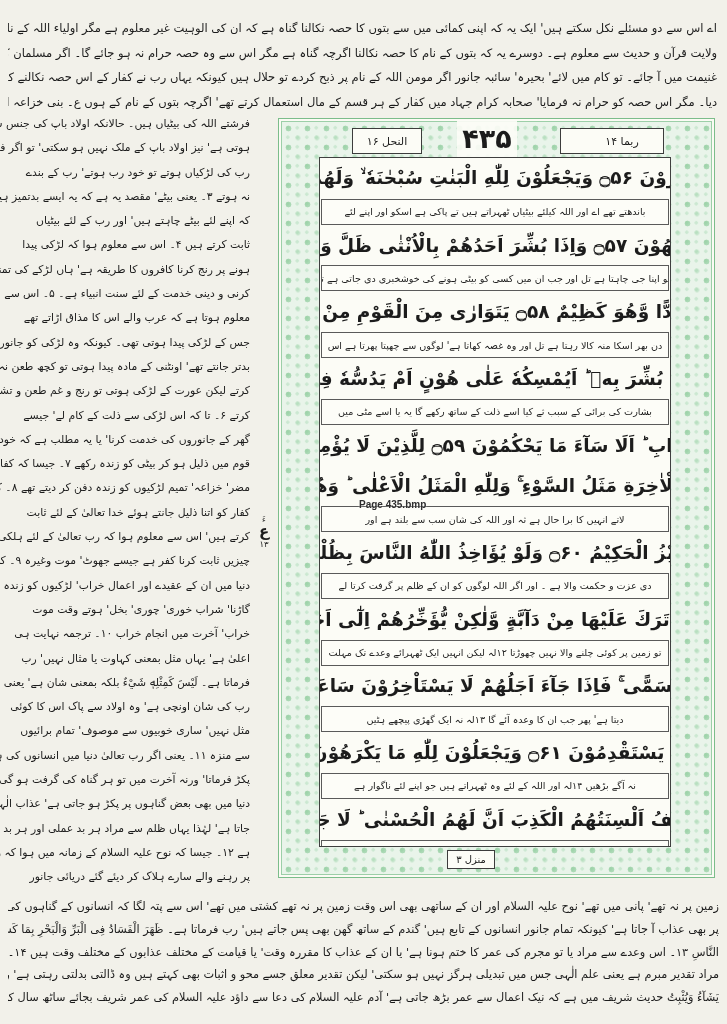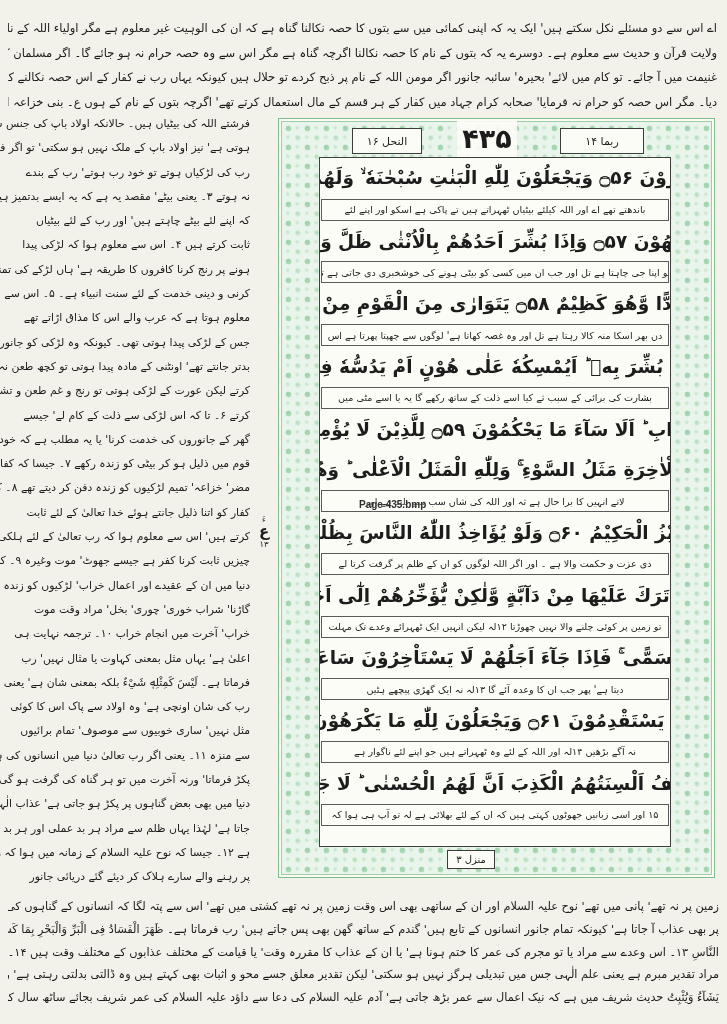--- a/index.html
+++ b/index.html
@@ -44,41 +44,41 @@
     background-size:19px 19px,19px 19px,9.5px 9.5px;
     background-position:0 0,9.5px 9.5px,4px 4px;
     border:1px solid #7cbd8b;
     box-shadow:inset 0 0 0 2px #fbfbf4, inset 0 0 0 3px #9ccfa8;
   }
   .hdr-box{
     position:absolute;top:9px;height:24px;border:1px solid #3c3c3c;background:#fcfcf6;
     display:flex;align-items:center;justify-content:center;font-size:11px;z-index:2;
   }
   .hdr-surah{left:73px;width:68px;}
-  .hdr-para{left:281px;width:82px;}
+  .hdr-para{left:281px;width:82px;padding-left:20px;}
   .page-number{
     position:absolute;left:178px;top:1px;width:60px;height:37px;z-index:2;
     display:flex;align-items:center;justify-content:center;
     font-size:27px;font-weight:bold;background:rgba(252,252,246,.92);
   }
   .inner-box{
     position:absolute;left:40px;top:38px;width:352px;height:690px;
     background:#fcfcf6;border:1px solid #3f3f3f;box-sizing:border-box;
     display:flex;flex-direction:column;overflow:hidden;
   }
   .inner-box .qrow-arabic{
     flex:0 0 40.7px;display:flex;align-items:center;justify-content:center;
     font-size:18.5px;font-weight:bold;white-space:nowrap;overflow:hidden;
     direction:rtl;padding:0 3px;
   }
   .inner-box .qrow-urdu{
     flex:0 0 22px;box-sizing:border-box;border:1px solid #5a5a5a;margin:0 1px;
     display:flex;align-items:center;justify-content:center;
     font-size:9.6px;white-space:nowrap;overflow:hidden;direction:rtl;background:#fdfdf8;
-    padding:0 3px;
+    padding:12px 3px;
   }
   .manzil-box{
     position:absolute;left:168px;top:731px;width:46px;height:17px;z-index:2;
     border:1px solid #3c3c3c;background:#fcfcf6;
     display:flex;align-items:center;justify-content:center;font-size:10px;
   }
   
   .file-label{
     position:absolute;left:331px;top:499px;z-index:6;
     font-family:"Liberation Sans",sans-serif;font-size:10px;font-weight:bold;color:#2e2e2e;
@@ -118,21 +118,21 @@
     <div class="c-line">بدتر جانتے تھے' اونٹنی کے مادہ پیدا ہوتی تو کچھ طعن نہ</div>
     <div class="c-line">کرتے لیکن عورت کے لڑکی ہوتی تو رنج و غم طعن و تشنیع</div>
     <div class="c-line">کرتے ۶۔ تا کہ اس لڑکی سے ذلت کے کام لے' جیسے</div>
     <div class="c-line">گھر کے جانوروں کی خدمت کرنا' یا یہ مطلب ہے کہ خود</div>
     <div class="c-line">قوم میں ذلیل ہو کر بیٹی کو زندہ رکھے ۷۔ جیسا کہ کفار</div>
     <div class="c-line">مضر' خزاعہ' تمیم لڑکیوں کو زندہ دفن کر دیتے تھے ۸۔ کہ</div>
     <div class="c-line">کفار کو اتنا ذلیل جانتے ہوئے خدا تعالیٰ کے لئے ثابت</div>
     <div class="c-line">کرتے ہیں' اس سے معلوم ہوا کہ رب تعالیٰ کے لئے ہلکی</div>
     <div class="c-line">چیزیں ثابت کرنا کفر ہے جیسے جھوٹ' موت وغیرہ ۹۔ کہ</div>
     <div class="c-line">دنیا میں ان کے عقیدے اور اعمال خراب' لڑکیوں کو زندہ</div>
-    <div class="c-line">گاڑنا' شراب خوری' چوری' بخل' مراد وقت موت</div>
+    <div class="c-line">گاڑنا' شراب خوری' چوری' بخل' ہوتے وقت موت</div>
     <div class="c-line">خراب' آخرت میں انجام خراب ۱۰۔ ترجمہ نہایت ہی</div>
     <div class="c-line">اعلیٰ ہے' یہاں مثل بمعنی کہاوت یا مثال نہیں' رب</div>
     <div class="c-line">فرماتا ہے۔ لَيْسَ كَمِثْلِهٖ شَيْءٌ بلکہ بمعنی شان ہے' یعنی</div>
     <div class="c-line">رب کی شان اونچی ہے' وہ اولاد سے پاک اس کا کوئی</div>
     <div class="c-line">مثل نہیں' ساری خوبیوں سے موصوف' تمام برائیوں</div>
     <div class="c-line">سے منزہ ۱۱۔ یعنی اگر رب تعالیٰ دنیا میں انسانوں کی ہر گناہ پر</div>
     <div class="c-line">پکڑ فرماتا' ورنہ آخرت میں تو ہر گناہ کی گرفت ہو گی' اور</div>
     <div class="c-line">دنیا میں بھی بعض گناہوں پر پکڑ ہو جاتی ہے' عذاب الٰہی آ</div>
     <div class="c-line">جاتا ہے' لہٰذا یہاں ظلم سے مراد ہر بد عملی اور ہر بد عقیدگی</div>
     <div class="c-line">ہے ۱۲۔ جیسا کہ نوح علیہ السلام کے زمانہ میں ہوا کہ زمین</div>

